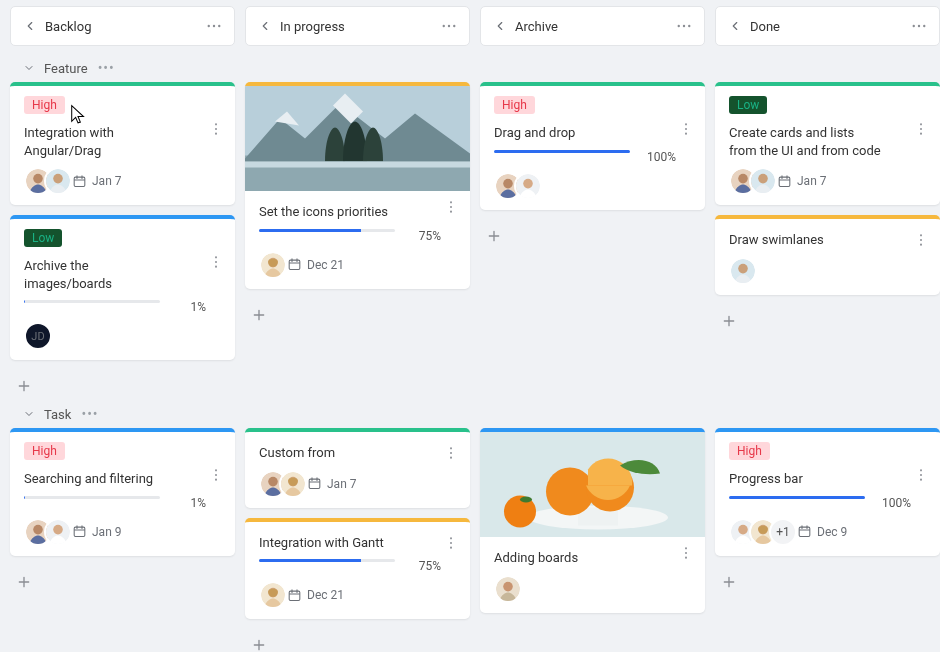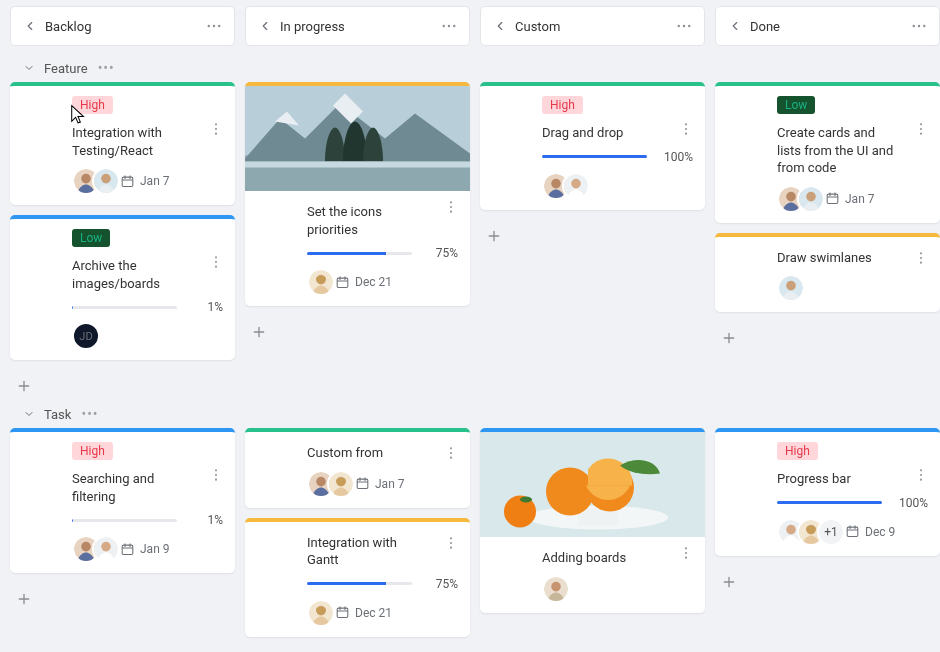--- a/index.html
+++ b/index.html
@@ -57,39 +57,39 @@
   .lane-cell { width: 225px; flex: 0 0 225px; display:flex; flex-direction:column; gap:10px; }
 
   .card {
     background:#fff;
     border-radius:5px;
     box-shadow: 0 1px 2px rgba(0,0,0,.08);
     border-top: 4px solid transparent;
     overflow:hidden;
     position:relative;
   }
-  .card .inner { padding: 10px 12px 10px 14px; margin-left: 48px; }
+  .card .inner { padding: 10px 29px 10px 14px; }
   .tag {
     display:inline-block;
     font-size:12px;
     padding:2px 8px;
     border-radius:3px;
     margin-bottom:8px;
   }
   .tag.high { background:#ffd7db; color:#e7394a; }
   .tag.low  { background:#14532d; color:#19b184; }
 
   .card-title { font-size:13px; color:#333; margin: 2px 30px 8px 0; line-height:1.35; }
   .card .more {
     position:absolute; right:8px; top:10px;
     width:22px; height:22px;
     display:flex; align-items:center; justify-content:center;
     color:#95989e; cursor:pointer;
   }
-  .progress-wrap { display:flex; align-items:center; gap:16px; margin-bottom:8px; }
+  .progress-wrap { display:flex; gap:16px; margin-bottom:8px; }
   .progress-bar { flex:1; height:3px; background:#e6e8eb; border-radius:3px; overflow:hidden; }
   .progress-bar > i { display:block; height:100%; background:#2c6cf0; }
   .progress-val { font-size:12px; color:#555; min-width:30px; text-align:right; }
 
   .card-footer {
     display:flex; align-items:center; justify-content:flex-start;
     margin-top:4px;
   }
   .avatars { display:flex; align-items:center; }
   .avatar, .avatar-initial {
@@ -246,21 +246,21 @@
         </span>
     </div>
   </div>
   <div class="column">
     <div class="col-header">
       <span class="chev">
           <svg width="14" height="14">
             <use href="#i-chev-left"></use>
           </svg>
         </span>
-      <span class="title">Custom</span>
+      <span class="title">Archive</span>
       <span class="more">
           <svg width="18" height="18">
             <use href="#i-dots-h"></use>
           </svg>
         </span>
     </div>
   </div>
   <div class="column">
     <div class="col-header">
       <span class="chev">
@@ -292,21 +292,21 @@
 
   <div class="lane-cell">
     <div class="card" style="border-top-color:#29c18b; position:relative;">
       <div class="inner">
         <span class="tag high">High</span>
         <span class="more" style="top:32px;">
             <svg width="16" height="16">
               <use href="#i-dots-v"></use>
             </svg>
           </span>
-        <div class="card-title">Integration with Testing/React</div>
+        <div class="card-title">Integration with Angular/Drag</div>
         <div class="card-footer">
           <div class="avatars">
             <span class="avatar">
                 <svg>
                   <use href="#av-a"></use>
                 </svg>
               </span>
             <span class="avatar">
                 <svg>
                   <use href="#av-b"></use>

